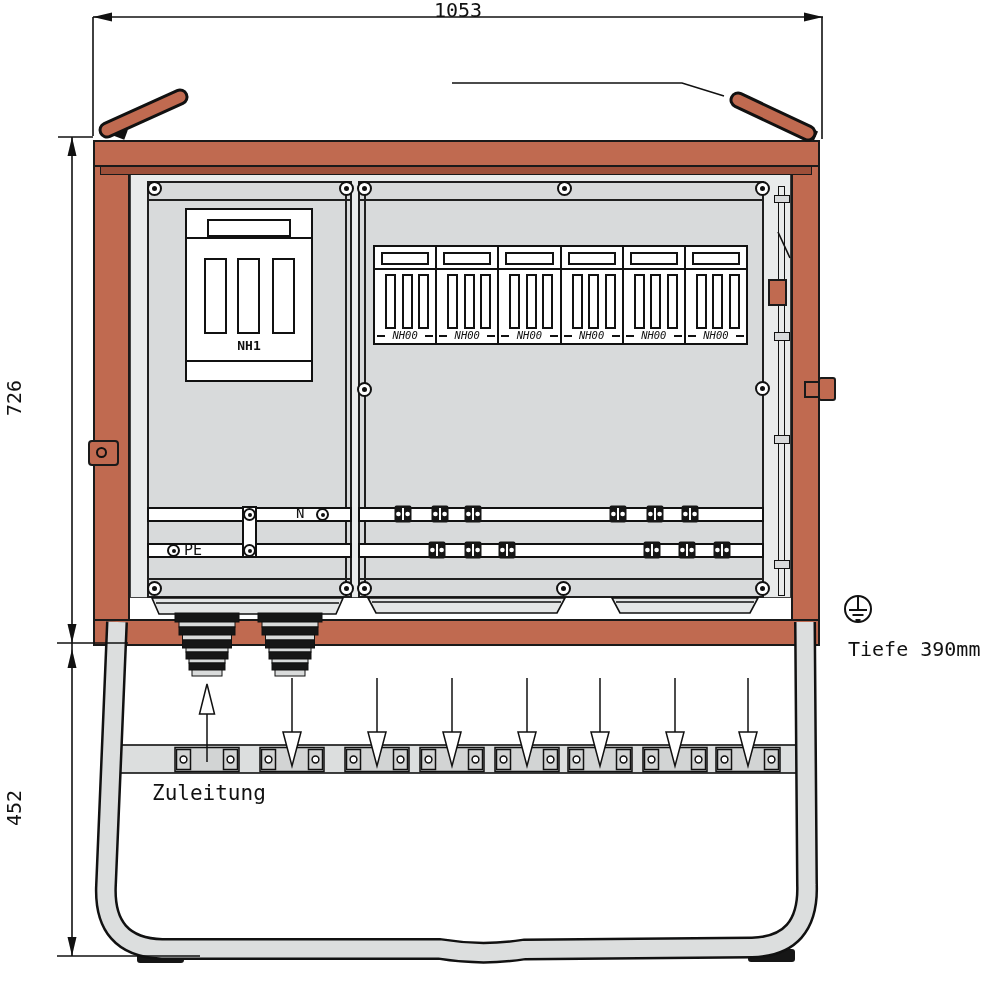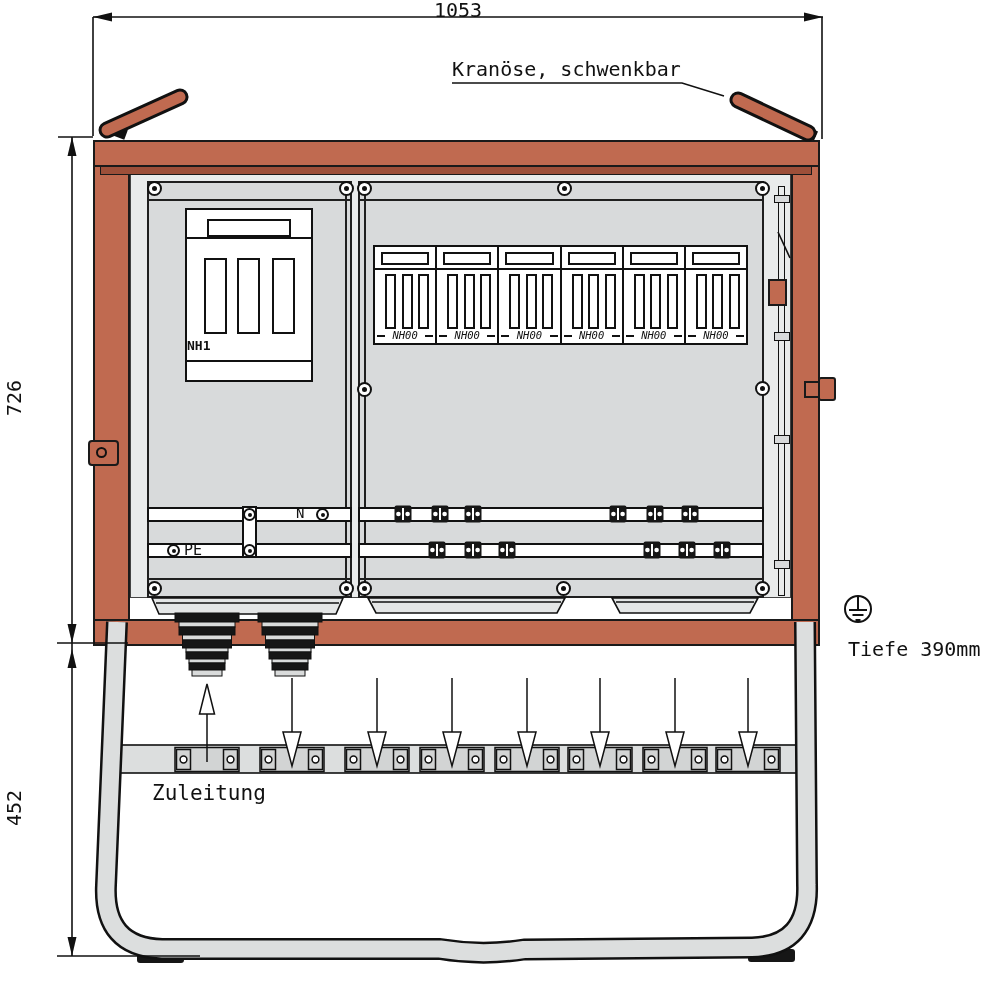--- a/index.html
+++ b/index.html
@@ -52,21 +52,21 @@
   </div>
   <div class="vline" style="left:345px;top:183px;height:413px;"></div>
   <div class="vline" style="left:364px;top:183px;height:413px;"></div>
 
   <div class="nh1">
     <div class="fuse" style="left:20px;top:9px;width:84px;height:18px;background:#fff;"></div>
     <div class="hline" style="left:0;width:124px;top:27px;height:2px;background:#111;"></div>
     <div class="fuse" style="left:17px;top:48px;width:23px;height:76px;"></div>
     <div class="fuse" style="left:50px;top:48px;width:23px;height:76px;"></div>
     <div class="fuse" style="left:85px;top:48px;width:23px;height:76px;"></div>
-    <div class="abs" style="left:0;width:124px;top:128px;font-size:13px;font-weight:bold;">NH1</div>
+    <div class="abs" style="left:0;width:124px;top:128px;text-align:center;font-size:13px;font-weight:bold;">NH1</div>
     <div class="hline" style="left:0;width:124px;top:150px;height:2px;background:#111;"></div>
   </div>
 
   <div class="nh00-strip">
     <div class="nh00">
       <div class="nhwin"></div>
         <div class="nhdiv"></div>
       <div class="nhf" style="left:10px;"></div>
       <div class="nhf" style="left:26.5px;"></div>
       <div class="nhf" style="left:43px;"></div>
@@ -408,16 +408,15 @@
       <line x1="858" y1="597" x2="858" y2="610"></line>
       <line x1="849" y1="610" x2="867" y2="610"></line>
       <line x1="852.5" y1="615" x2="863.5" y2="615"></line>
       <line x1="855.5" y1="620" x2="860.5" y2="620"></line>
     </g>
   </svg>
 
   <div class="dimtext" style="left:388px;top:-2px;width:140px;text-align:center;">1053</div>
   <div class="dimtext vert" style="left:2px;top:366px;height:64px;">726</div>
   <div class="dimtext vert" style="left:2px;top:776px;height:64px;">452</div>
-  <div class="note" style="left:452px;top:57px;font-size:20px;">Kranöse, schwenkbar</div>
   <div class="note" style="left:848px;top:637px;font-size:20px;">Tiefe 390mm</div>
   <div class="note" style="left:152px;top:781px;">Zuleitung</div>
 </div>
 
 </body></html>

